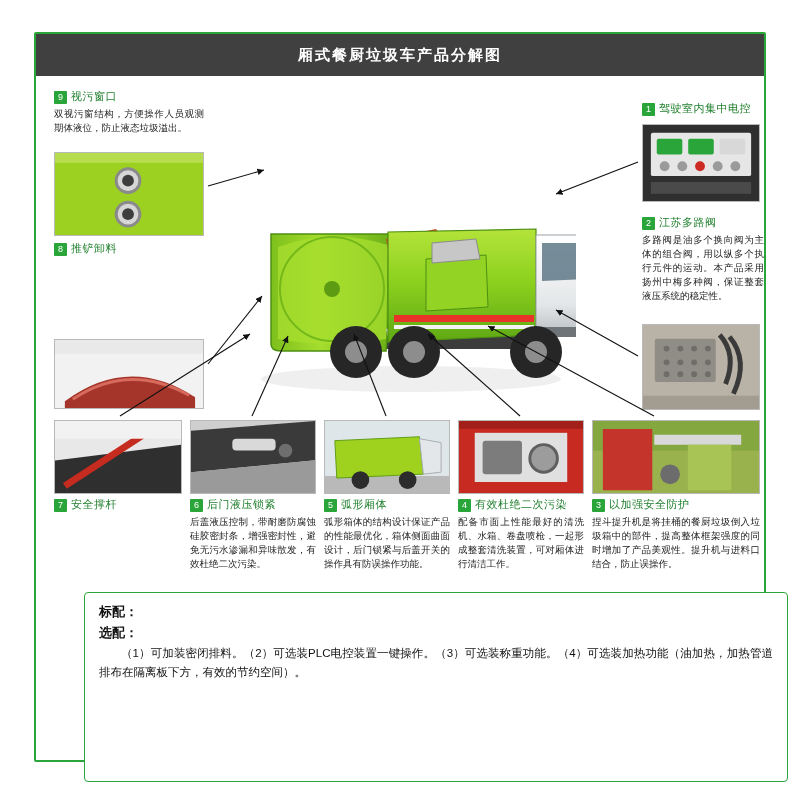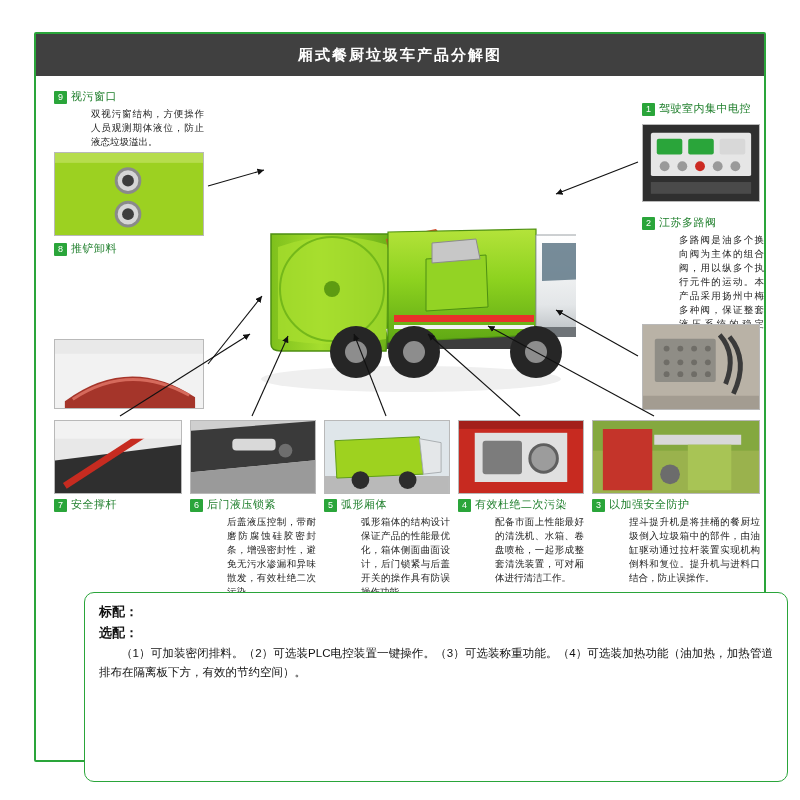--- a/index.html
+++ b/index.html
@@ -63,21 +63,20 @@
     font-weight:normal;
     color:#1f7f2c;
     line-height:13px;
     letter-spacing:0.5px;
   }
   .co-body {
     font-size:9.5px;
     line-height:14px;
     color:#222;
     text-align:justify;
-    margin-left:37px;
   }
 
   
   .photo {
     position:absolute;
     border:1px solid #b9b9b9;
     background:#d9d9d9;
     overflow:hidden;
   }
   .photo .ph-inner { position:absolute; inset:0; }
@@ -91,21 +90,21 @@
 
   
   .arrow { position:absolute; overflow:visible; pointer-events:none; }
 
   
   .spec {
     position:absolute;
     left:48px; top:558px;
     width:704px; height:190px;
     border:1px solid #2aa53a;
-    border-radius:10px;
+    border-radius:4px;
     padding:10px 14px 0 14px;
     background:#fff;
   }
   .spec-h {
     font-size:13px;
     font-weight:bold;
     color:#111;
     margin-bottom:2px;
   }
   .spec-p {
@@ -344,21 +343,21 @@
         <span class="co-title">有效杜绝二次污染</span>
       </div>
       <div class="co-body">配备市面上性能最好的清洗机、水箱、卷盘喷枪，一起形成整套清洗装置，可对厢体进行清洁工作。</div>
     </div>
 
     <div class="callout" style="left:556px; top:464px; width:168px;">
       <div class="co-head">
         <span class="badge">3</span>
         <span class="co-title">以加强安全防护</span>
       </div>
-      <div class="co-body">捏斗提升机是将挂桶的餐厨垃圾倒入垃圾箱中的部件，由油缸驱动通过拉杆装置实现机构倒料和复位。提升机与进料口结合，防止误操作。</div>
+      <div class="co-body">捏斗提升机是将挂桶的餐厨垃圾倒入垃圾箱中的部件，提高整体框架强度的同时增加了产品美观性。提升机与进料口结合，防止误操作。</div>
     </div>
 
     <svg class="arrow" style="left:0; top:0; width:732px; height:730px;" viewBox="0 0 732 730">
       <defs>
         <marker id="ah" markerWidth="8" markerHeight="8" refX="6" refY="3" orient="auto">
           <path d="M0,0 L6,3 L0,6 Z" fill="#111"></path>
         </marker>
       </defs>
       <g stroke="#111" stroke-width="1.1" fill="none" marker-end="url(#ah)">
 

